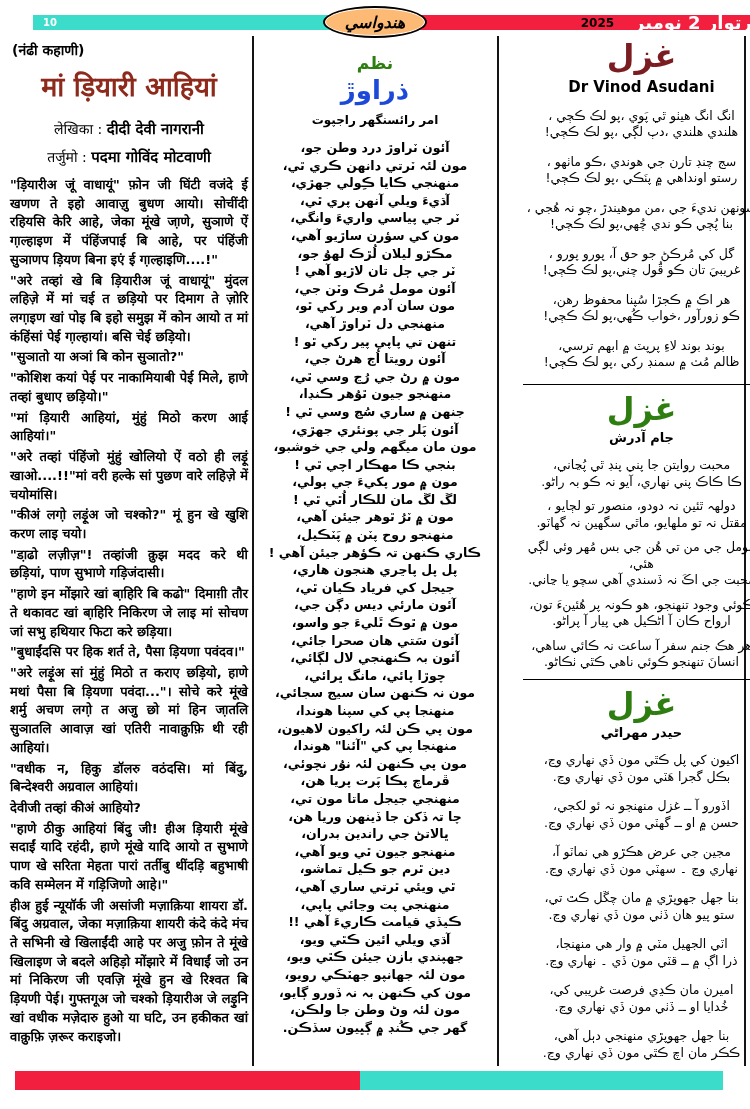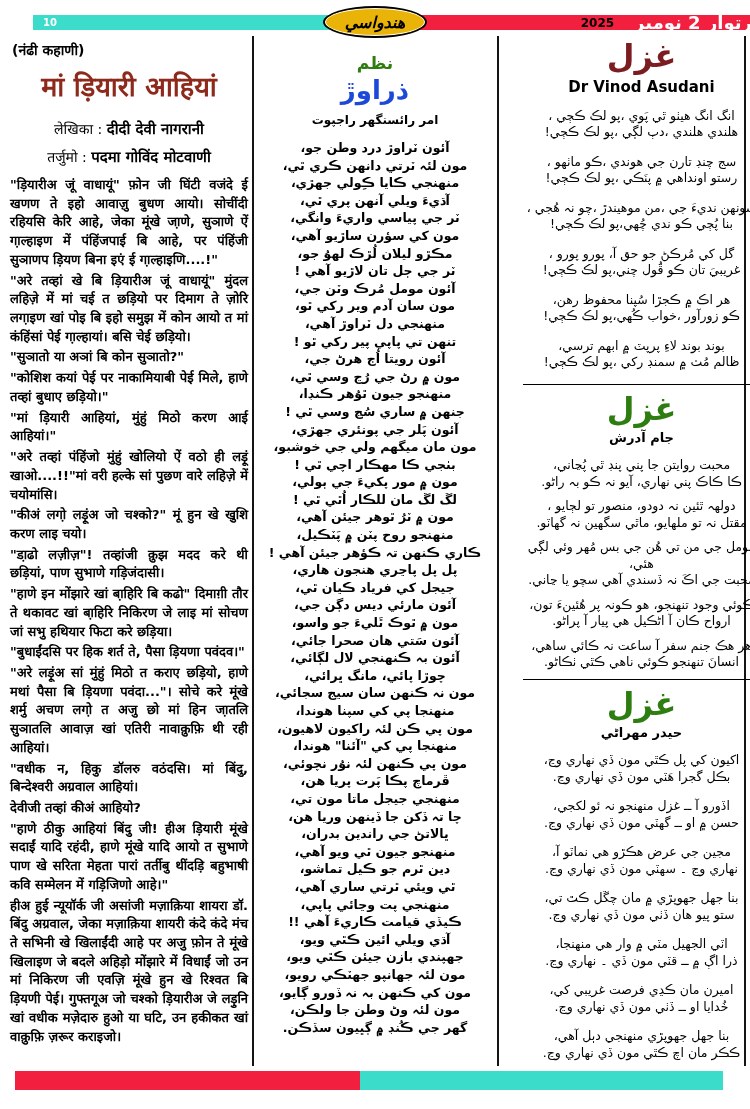--- a/index.html
+++ b/index.html
@@ -11,21 +11,21 @@
   body{font-family:"DejaVu Sans","Liberation Sans",sans-serif;color:var(--ink);}
   .page{position:relative;width:750px;height:1109px;background:#fff;overflow:hidden;padding-left:24px;}
 
   
   .bar{position:absolute;top:15px;height:15px;}
   .teal-bar{left:33px;width:345px;background:var(--teal);display:flex;align-items:center;}
   .red-bar{left:378px;width:388px;background:var(--red);display:flex;align-items:center;justify-content:flex-end;gap:20px;padding-right:8px;}
   .pageno{color:#fff;font-weight:bold;font-size:10px;padding-left:10px;}
   .year{color:#000;font-weight:bold;font-size:12px;}
   .date{color:#ffffff;font-weight:bold;font-size:18px;}
-  .masthead{position:absolute;left:323px;top:6px;width:104px;height:32px;background:#eab308;
+  .masthead{position:absolute;left:323px;top:6px;width:104px;height:32px;background:#fdba74;
     border:2.5px solid #000;border-radius:50%;display:flex;align-items:center;justify-content:center;
     box-shadow:0 0 0 1px #fff inset;}
   .masthead span{font-weight:bold;font-size:16px;font-style:italic;}
 
   
   .vrule{position:absolute;top:36px;width:1.5px;height:1030px;background:#141414;}
   .d1{left:252px;} .d2{left:497px;} .rr{left:744px;}
 
   
   .col{position:absolute;top:38px;}

